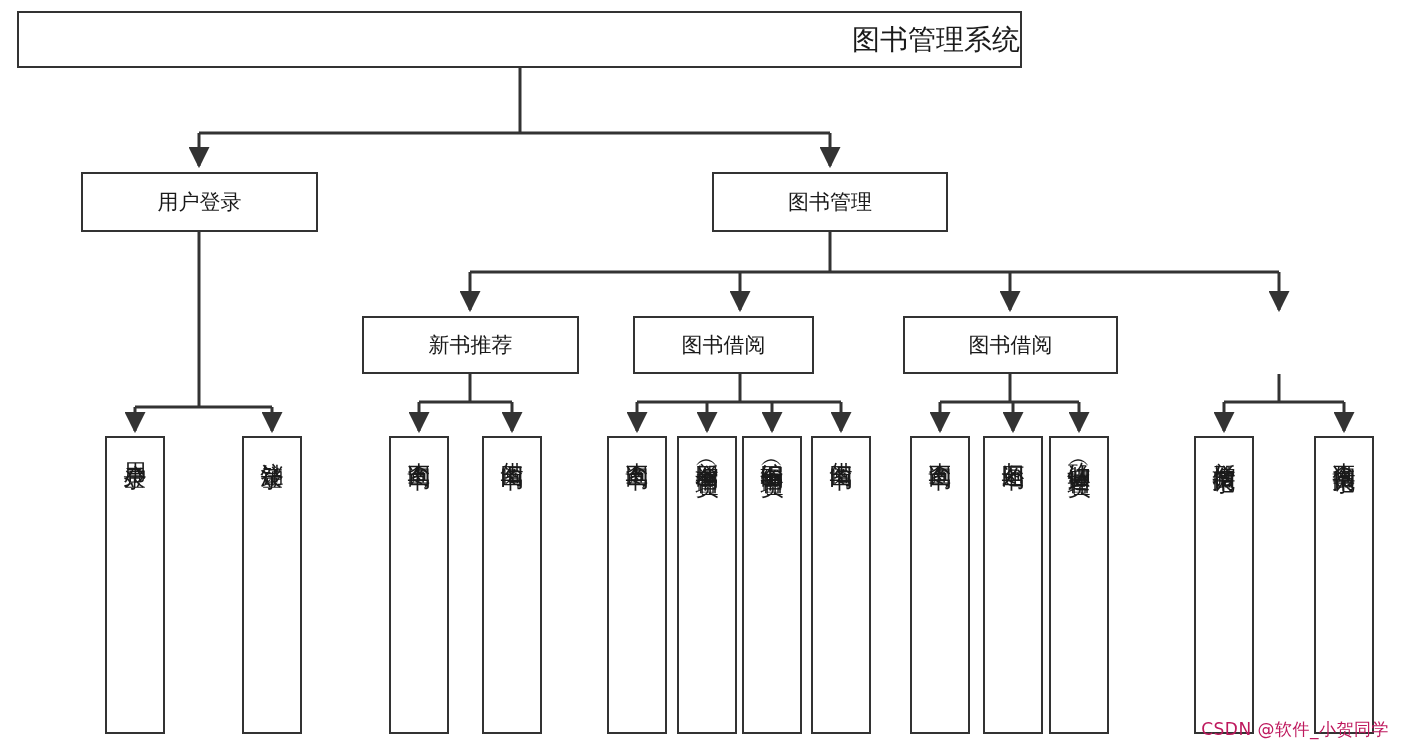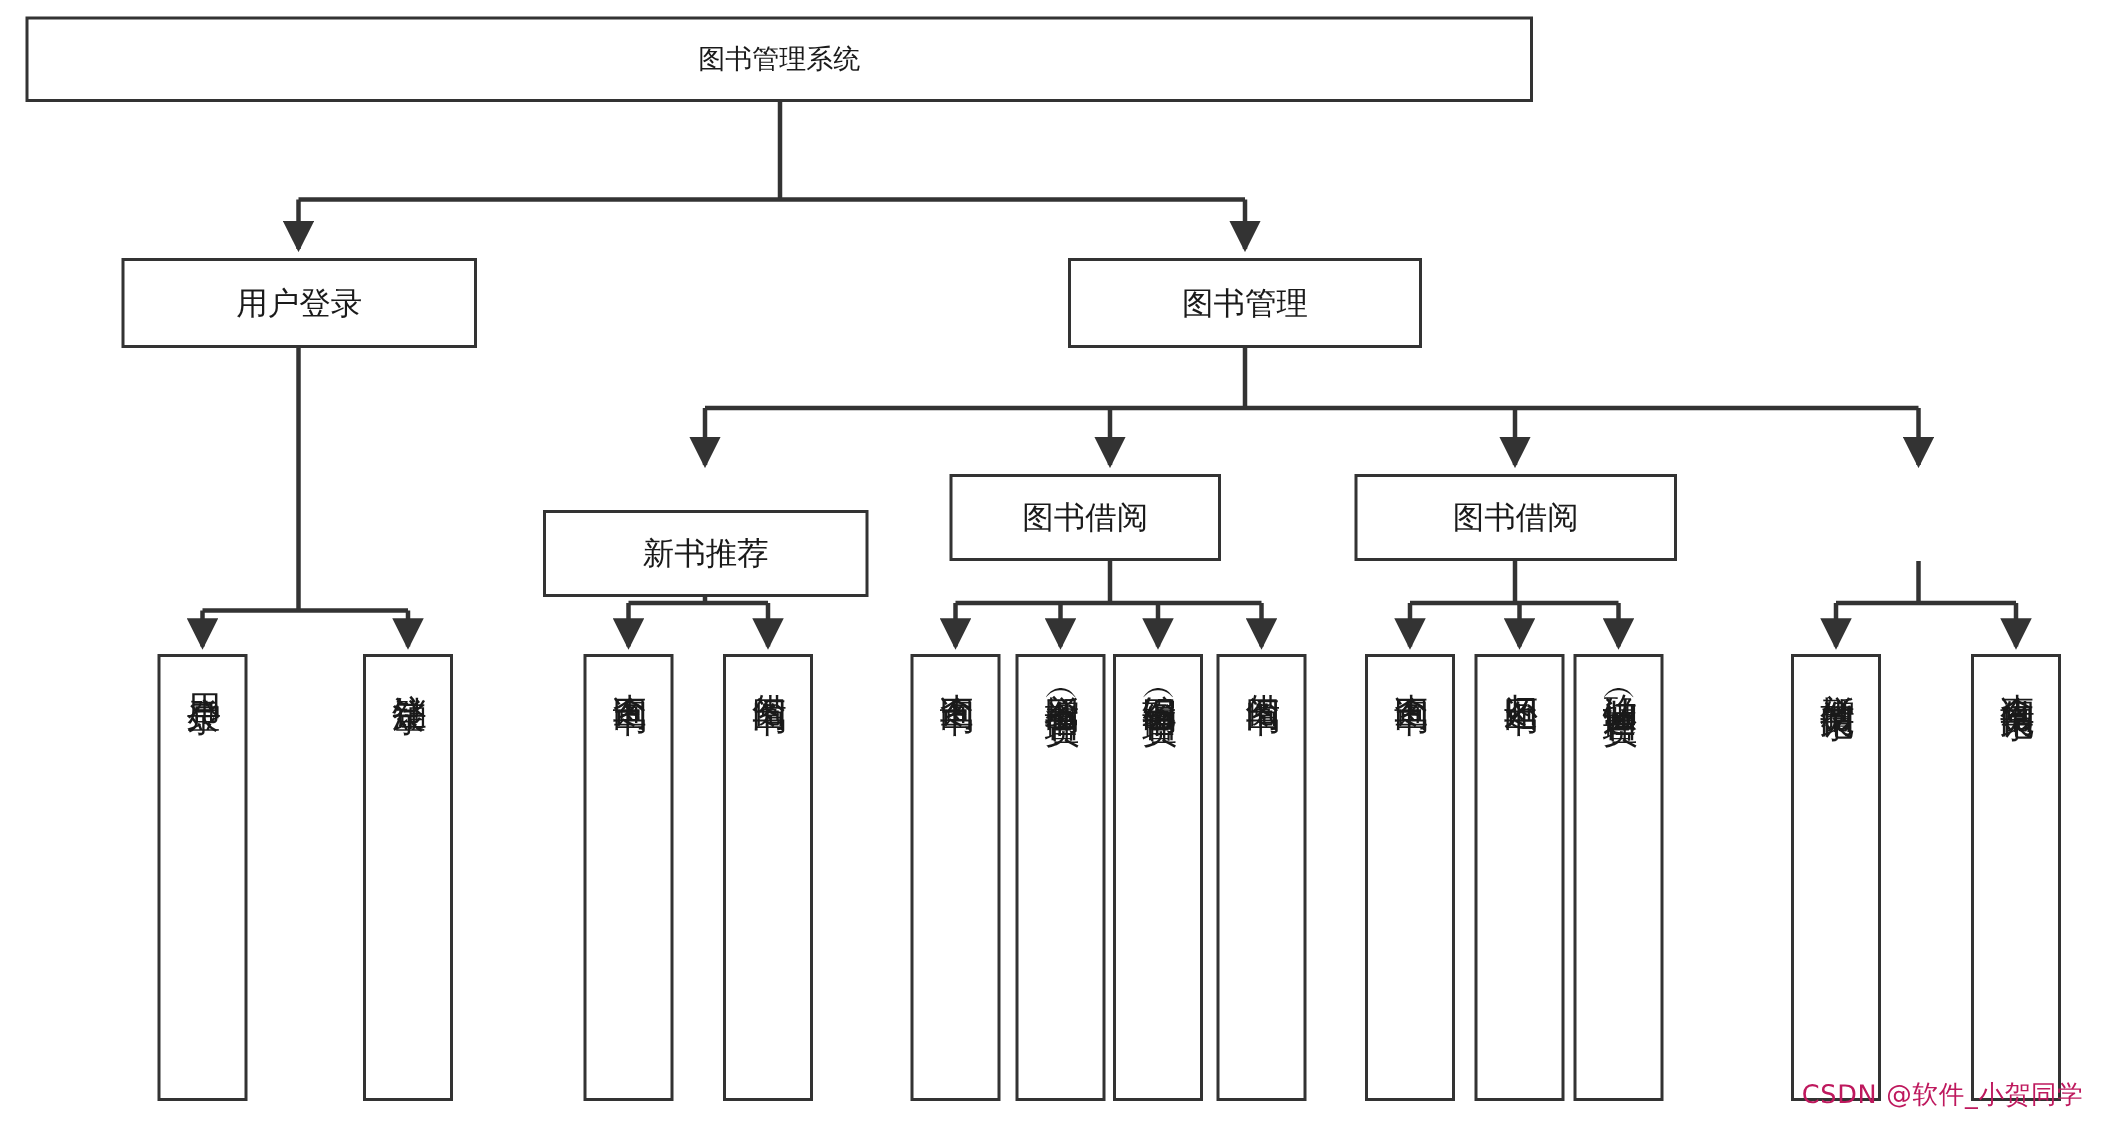--- a/index.html
+++ b/index.html
@@ -29,21 +29,22 @@
     position: absolute;
     box-sizing: border-box;
     border: 2px solid #333333;
     background: #ffffff;
     display: flex;
     align-items: center;
     justify-content: center;
     color: #1a1a1a;
   }
   .node.level-0 {
-    font-size: 18px;
+    font-size: 28px;
+    justify-content: flex-end;
   }
   .node.level-1 {
     font-size: 21px;
   }
   .node.level-2 {
     font-size: 21px;
   }
   .node-label {
     display: block;
     line-height: 1.0;
@@ -133,21 +134,21 @@
     <span class="node-label">图书管理系统</span>
   </div>
 
   <div class="node level-1" style="left:81px; top:172px; width:237px; height:60px;">
     <span class="node-label">用户登录</span>
   </div>
   <div class="node level-1" style="left:712px; top:172px; width:236px; height:60px;">
     <span class="node-label">图书管理</span>
   </div>
 
-  <div class="node level-2" style="left:362px; top:316px; width:217px; height:58px;margin-top:24px;">
+  <div class="node level-2" style="left:362px; top:316px; width:217px; height:58px;">
     <span class="node-label">新书推荐</span>
   </div>
   <div class="node level-2" style="left:633px; top:316px; width:181px; height:58px;">
     <span class="node-label">图书借阅</span>
   </div>
   <div class="node level-2" style="left:903px; top:316px; width:215px; height:58px;">
     <span class="node-label">图书借阅</span>
   </div>
 
   <div class="node vertical" style="left:105px; top:436px; width:60px; height:298px;">

